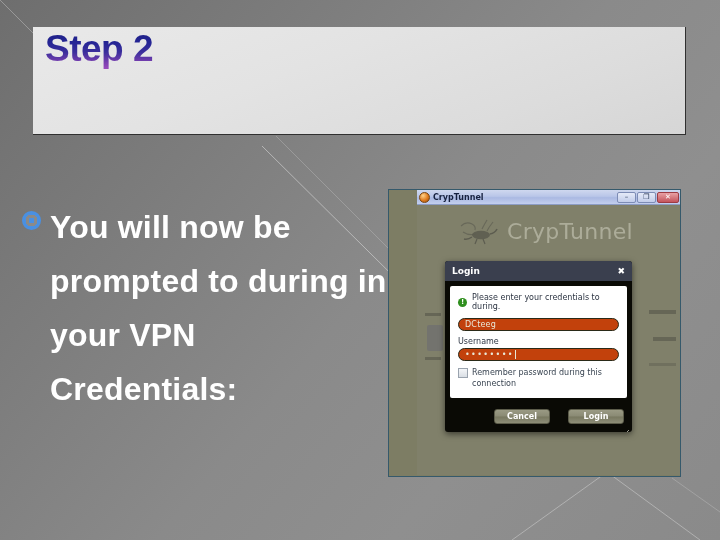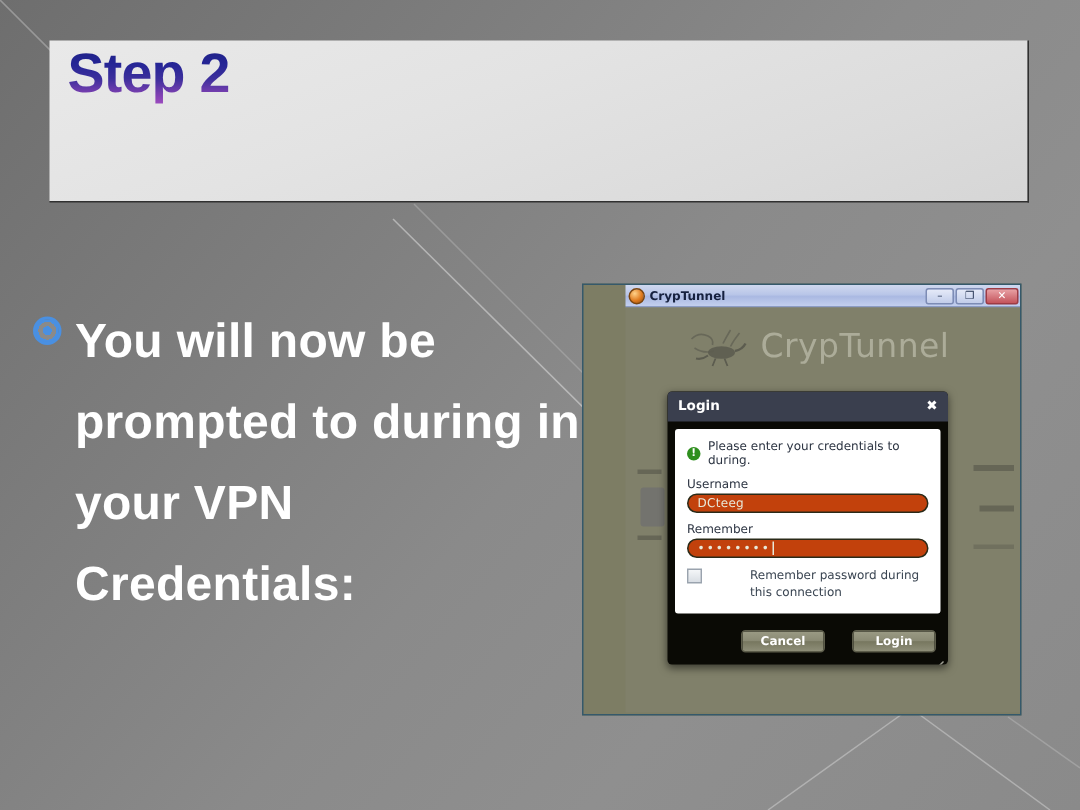--- a/index.html
+++ b/index.html
@@ -233,21 +233,21 @@
     white-space: nowrap;
   }
   .pw-dots { letter-spacing: 1.4px; font-size: 8px; color: #e8e8d8; }
   .caret {
     display: inline-block;
     width: 1px; height: 9px;
     background: #e8e8d8;
     margin-left: 1px;
     vertical-align: middle;
   }
-  #remember-row { display: flex; align-items: flex-start; margin-top: 2px; gap: 28px; }
+  #remember-row { display: flex; align-items: flex-start; margin-top: 2px; }
   #remember-box {
     width: 8px; height: 8px;
     border: 1px solid #9aa3ae;
     background: linear-gradient(to bottom,#f4f6f8,#d9dee4);
     margin-right: 4px;
     margin-top: 1px;
     flex: 0 0 auto;
   }
   #remember-label {
     font-size: 8px;
@@ -363,26 +363,25 @@
           <span id="login-close">✖</span>
         </div>
 
         <div id="login-panel">
 
           <div id="login-msg-row">
             <span id="login-msg-icon">!</span>
             <span id="login-msg-text">Please enter your credentials to during.</span>
           </div>
 
-          <div class="field-label">Username</div>
           <div class="field-input">
             <span class="field-value">DCteeg</span>
           </div>
 
-          <div class="field-label">Remember</div>
+          <div class="field-label">Username</div>
           <div class="field-input">
             <span class="pw-dots">••••••••</span>
               <span class="caret"></span>
           </div>
 
           <div id="remember-row">
             <span id="remember-box"></span>
             <span id="remember-label">Remember password during this connection</span>
           </div>
 

